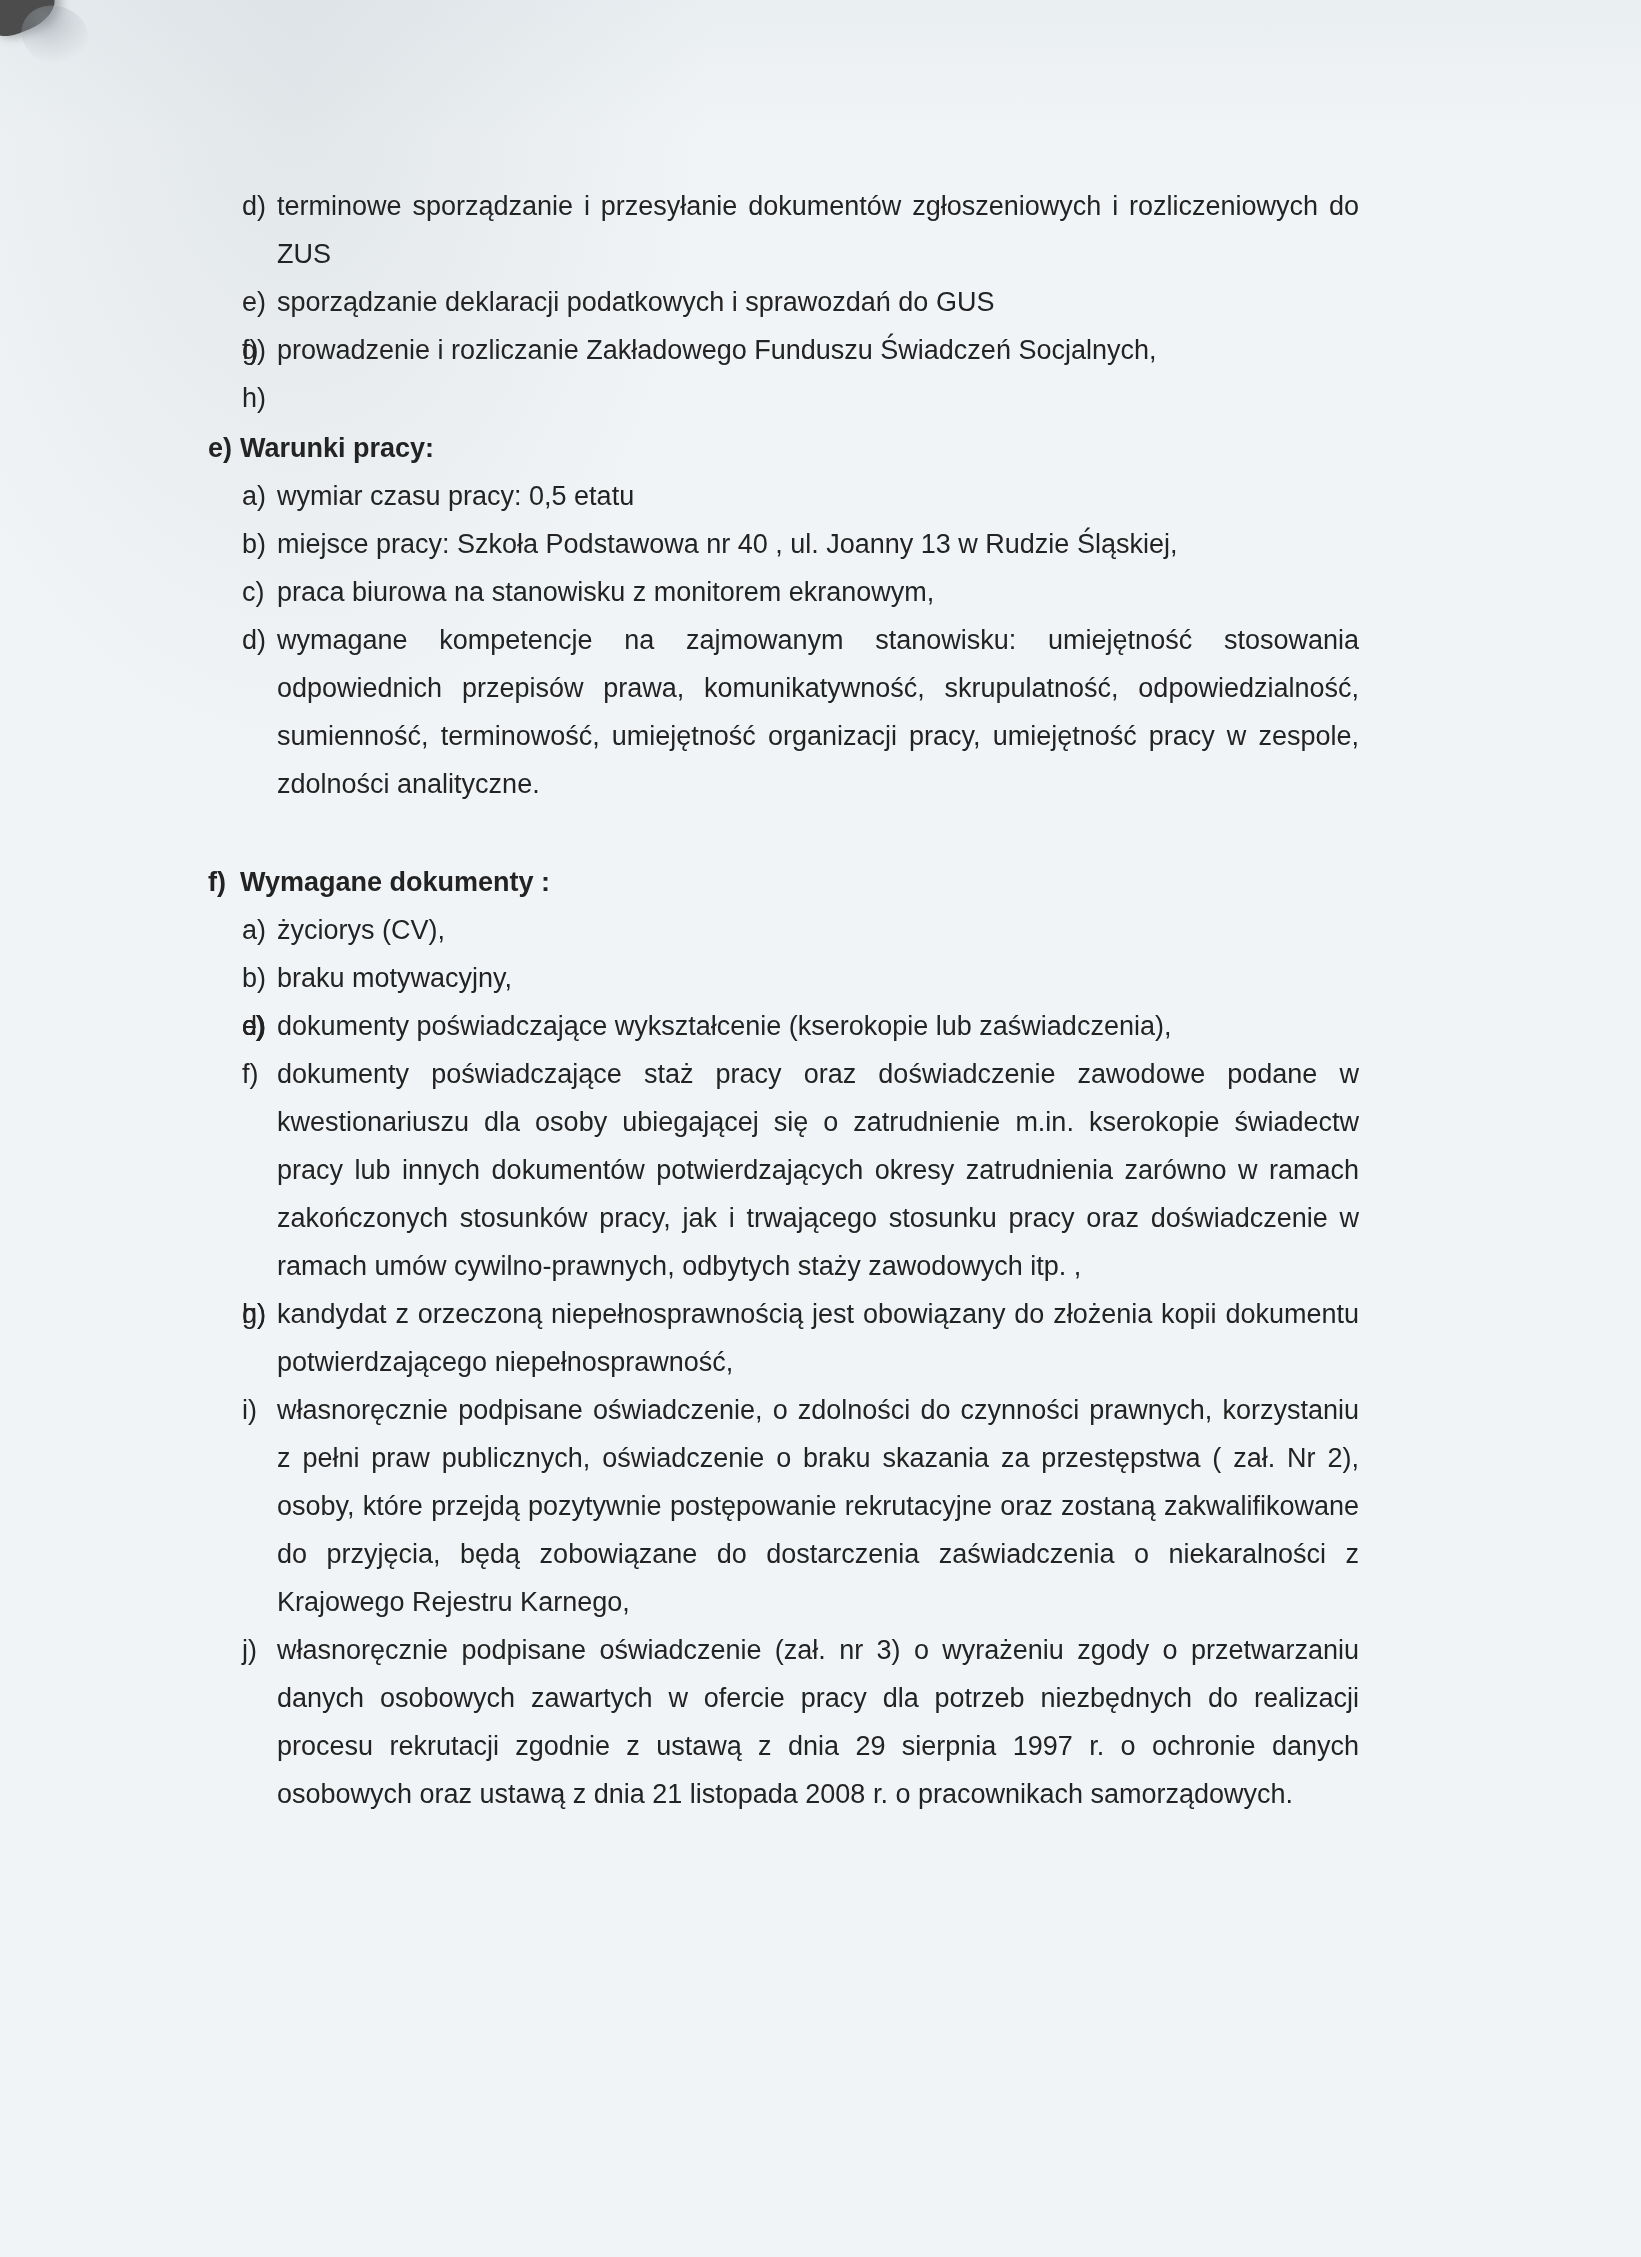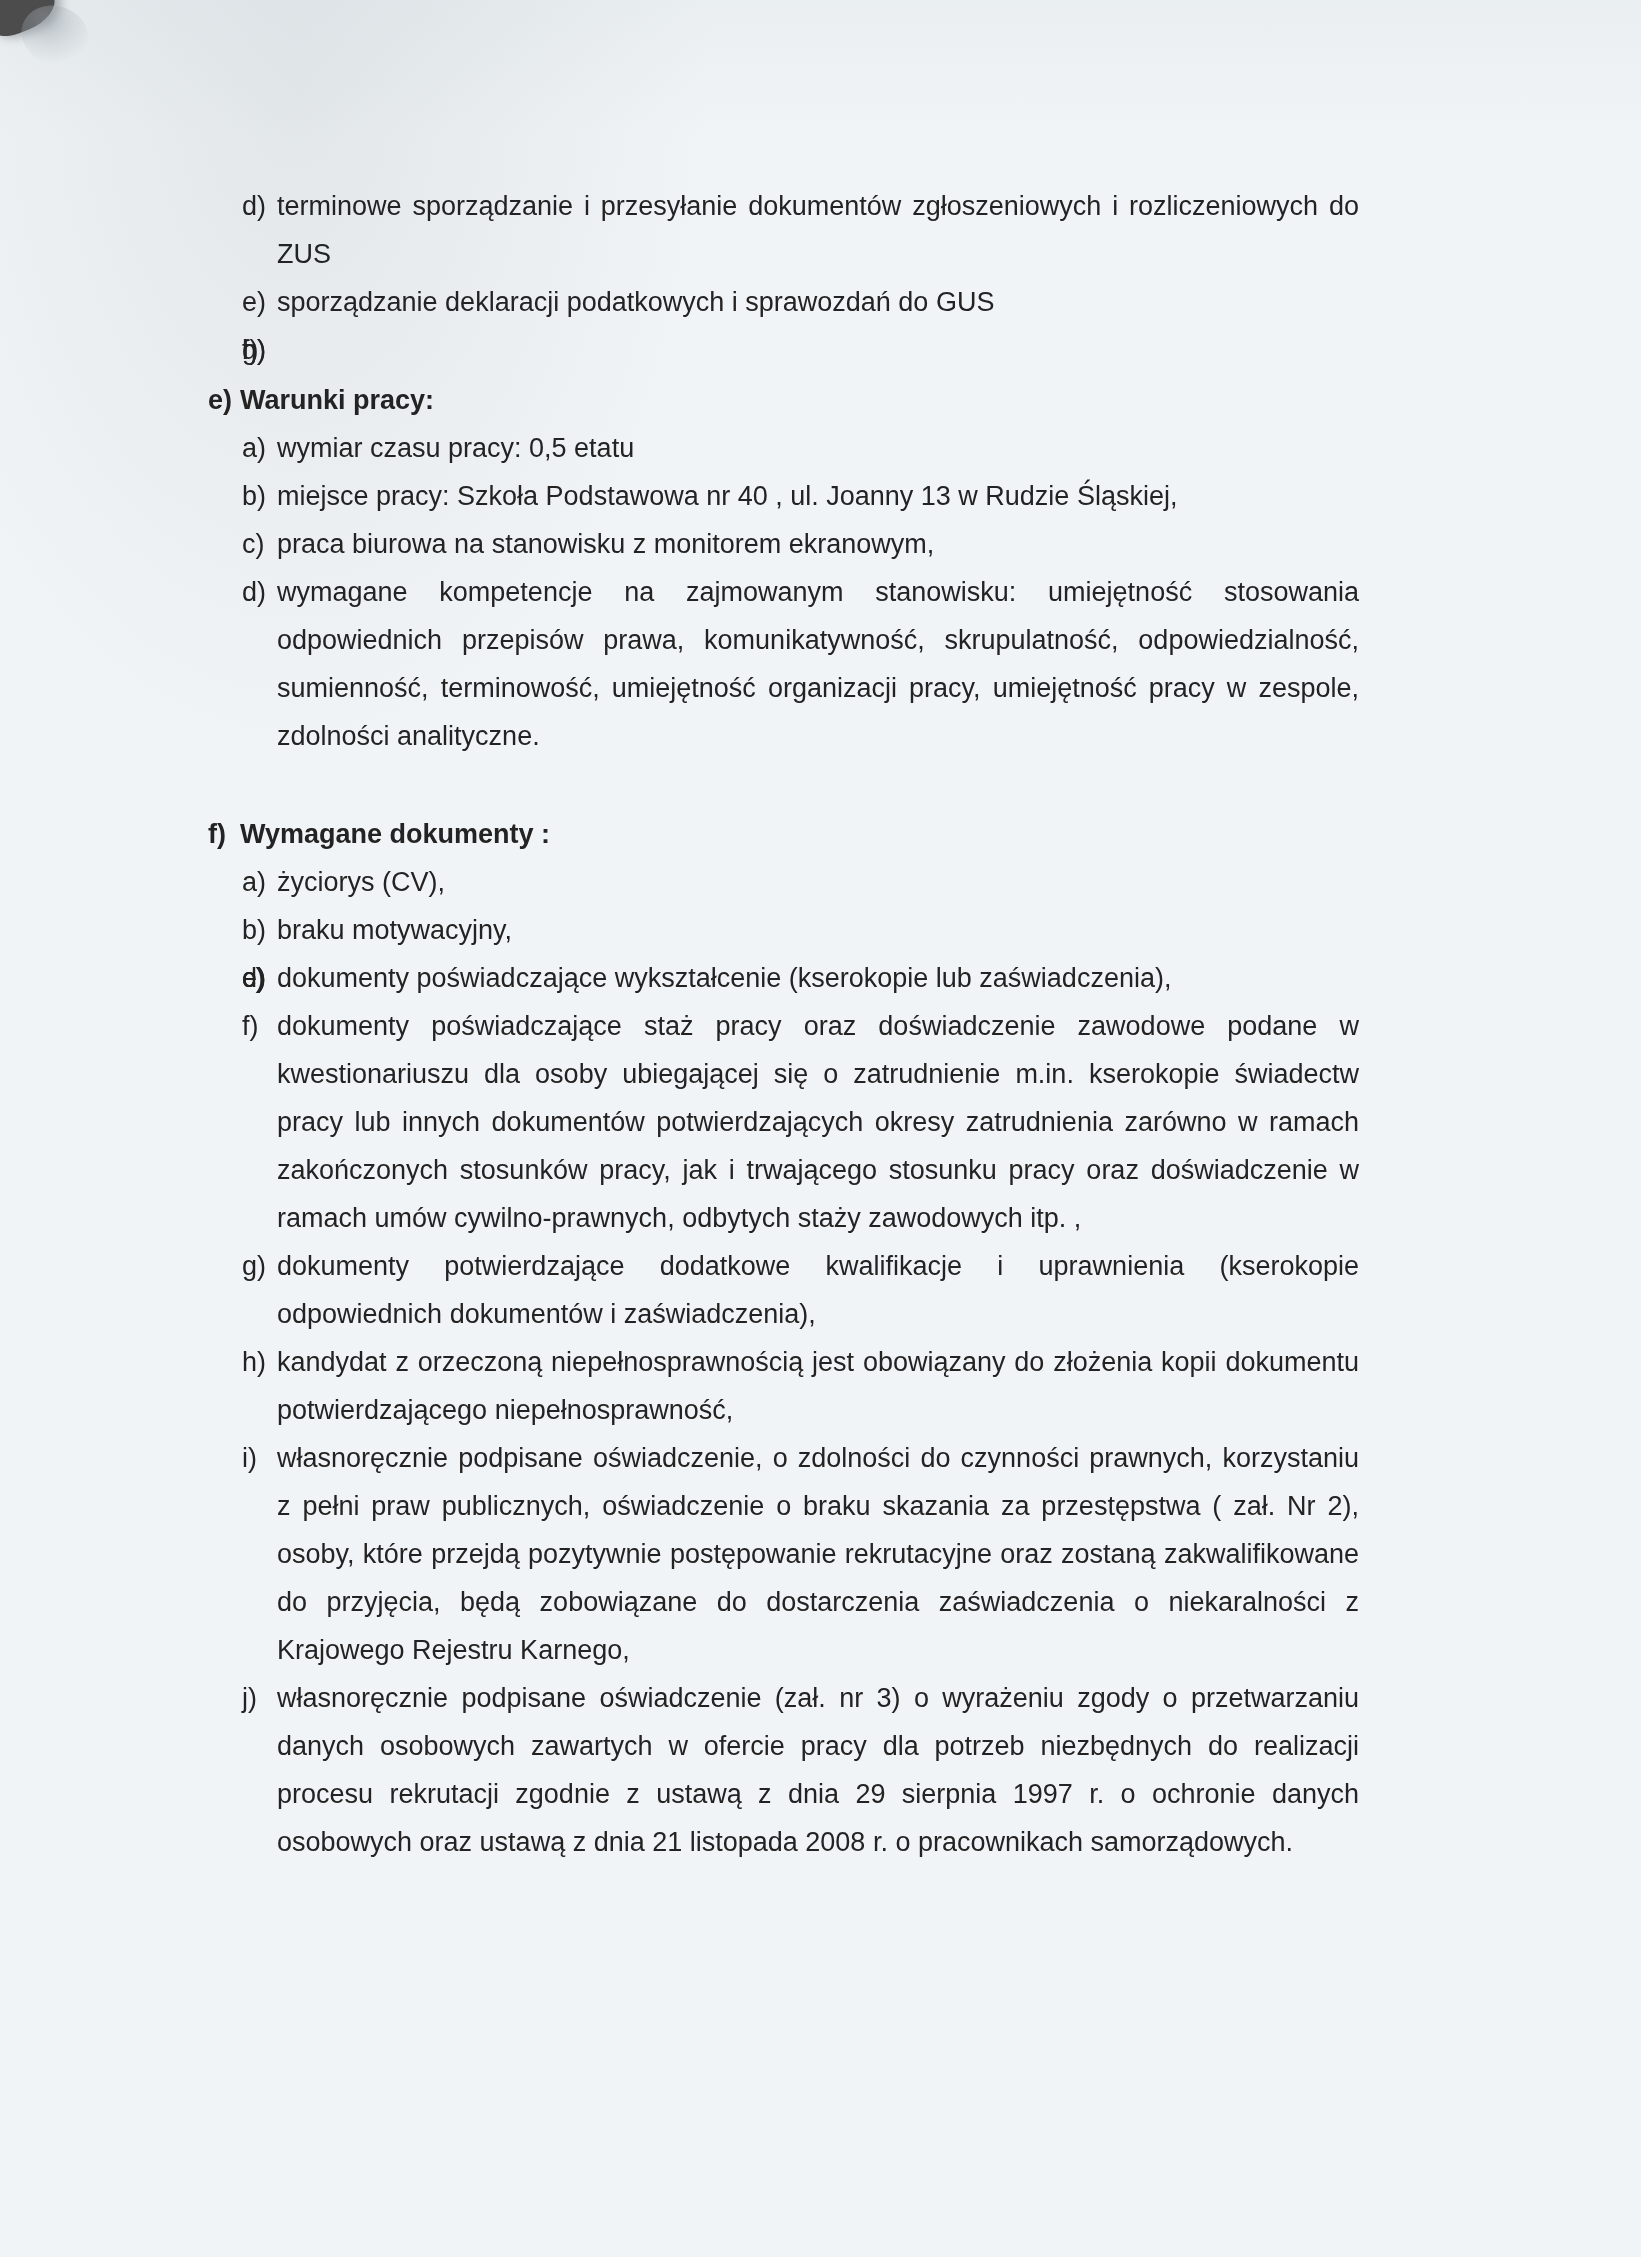--- a/index.html
+++ b/index.html
@@ -101,20 +101,21 @@
     </div>
     <div class="item">
       <span class="marker">e)</span>
       <span>sporządzanie deklaracji podatkowych i sprawozdań do GUS</span>
     </div>
     <div class="item">
       <span class="marker">f)</span>
     </div>
     <div class="item">
       <span class="marker">g)</span>
+      <span>prowadzenie i rozliczanie Zakładowego Funduszu Świadczeń Socjalnych,</span>
     </div>
     <div class="item">
       <span class="marker">h)</span>
     </div>
   </div>
 
   <div class="section">
     <div class="section-header">
       <span class="marker">e)</span>
       <span>Warunki pracy:</span>
@@ -162,21 +163,20 @@
       <div class="item">
         <span class="marker">e)</span>
         <span>dokumenty poświadczające wykształcenie (kserokopie lub zaświadczenia),</span>
       </div>
       <div class="item">
         <span class="marker">f)</span>
         <span>dokumenty poświadczające staż pracy oraz doświadczenie zawodowe podane w kwestionariuszu dla osoby ubiegającej się o zatrudnienie m.in. kserokopie świadectw pracy lub innych dokumentów potwierdzających okresy zatrudnienia zarówno w ramach zakończonych stosunków pracy, jak i trwającego stosunku pracy oraz doświadczenie w ramach umów cywilno-prawnych, odbytych staży zawodowych itp. ,</span>
       </div>
       <div class="item">
         <span class="marker">g)</span>
-        <span>dokumenty potwierdzające dodatkowe kwalifikacje i uprawnienia (kserokopie odpowiednich dokumentów i zaświadczenia),</span>
       </div>
       <div class="item">
         <span class="marker">h)</span>
         <span>kandydat z orzeczoną niepełnosprawnością jest obowiązany do złożenia kopii dokumentu potwierdzającego niepełnosprawność,</span>
       </div>
       <div class="item">
         <span class="marker">i)</span>
         <span>własnoręcznie podpisane oświadczenie, o zdolności do czynności prawnych, korzystaniu z pełni praw publicznych, oświadczenie o braku skazania za przestępstwa  ( zał. Nr 2), osoby, które przejdą pozytywnie postępowanie rekrutacyjne oraz zostaną zakwalifikowane do przyjęcia, będą zobowiązane do dostarczenia zaświadczenia o niekaralności  z Krajowego Rejestru  Karnego,</span>
       </div>
       <div class="item">

